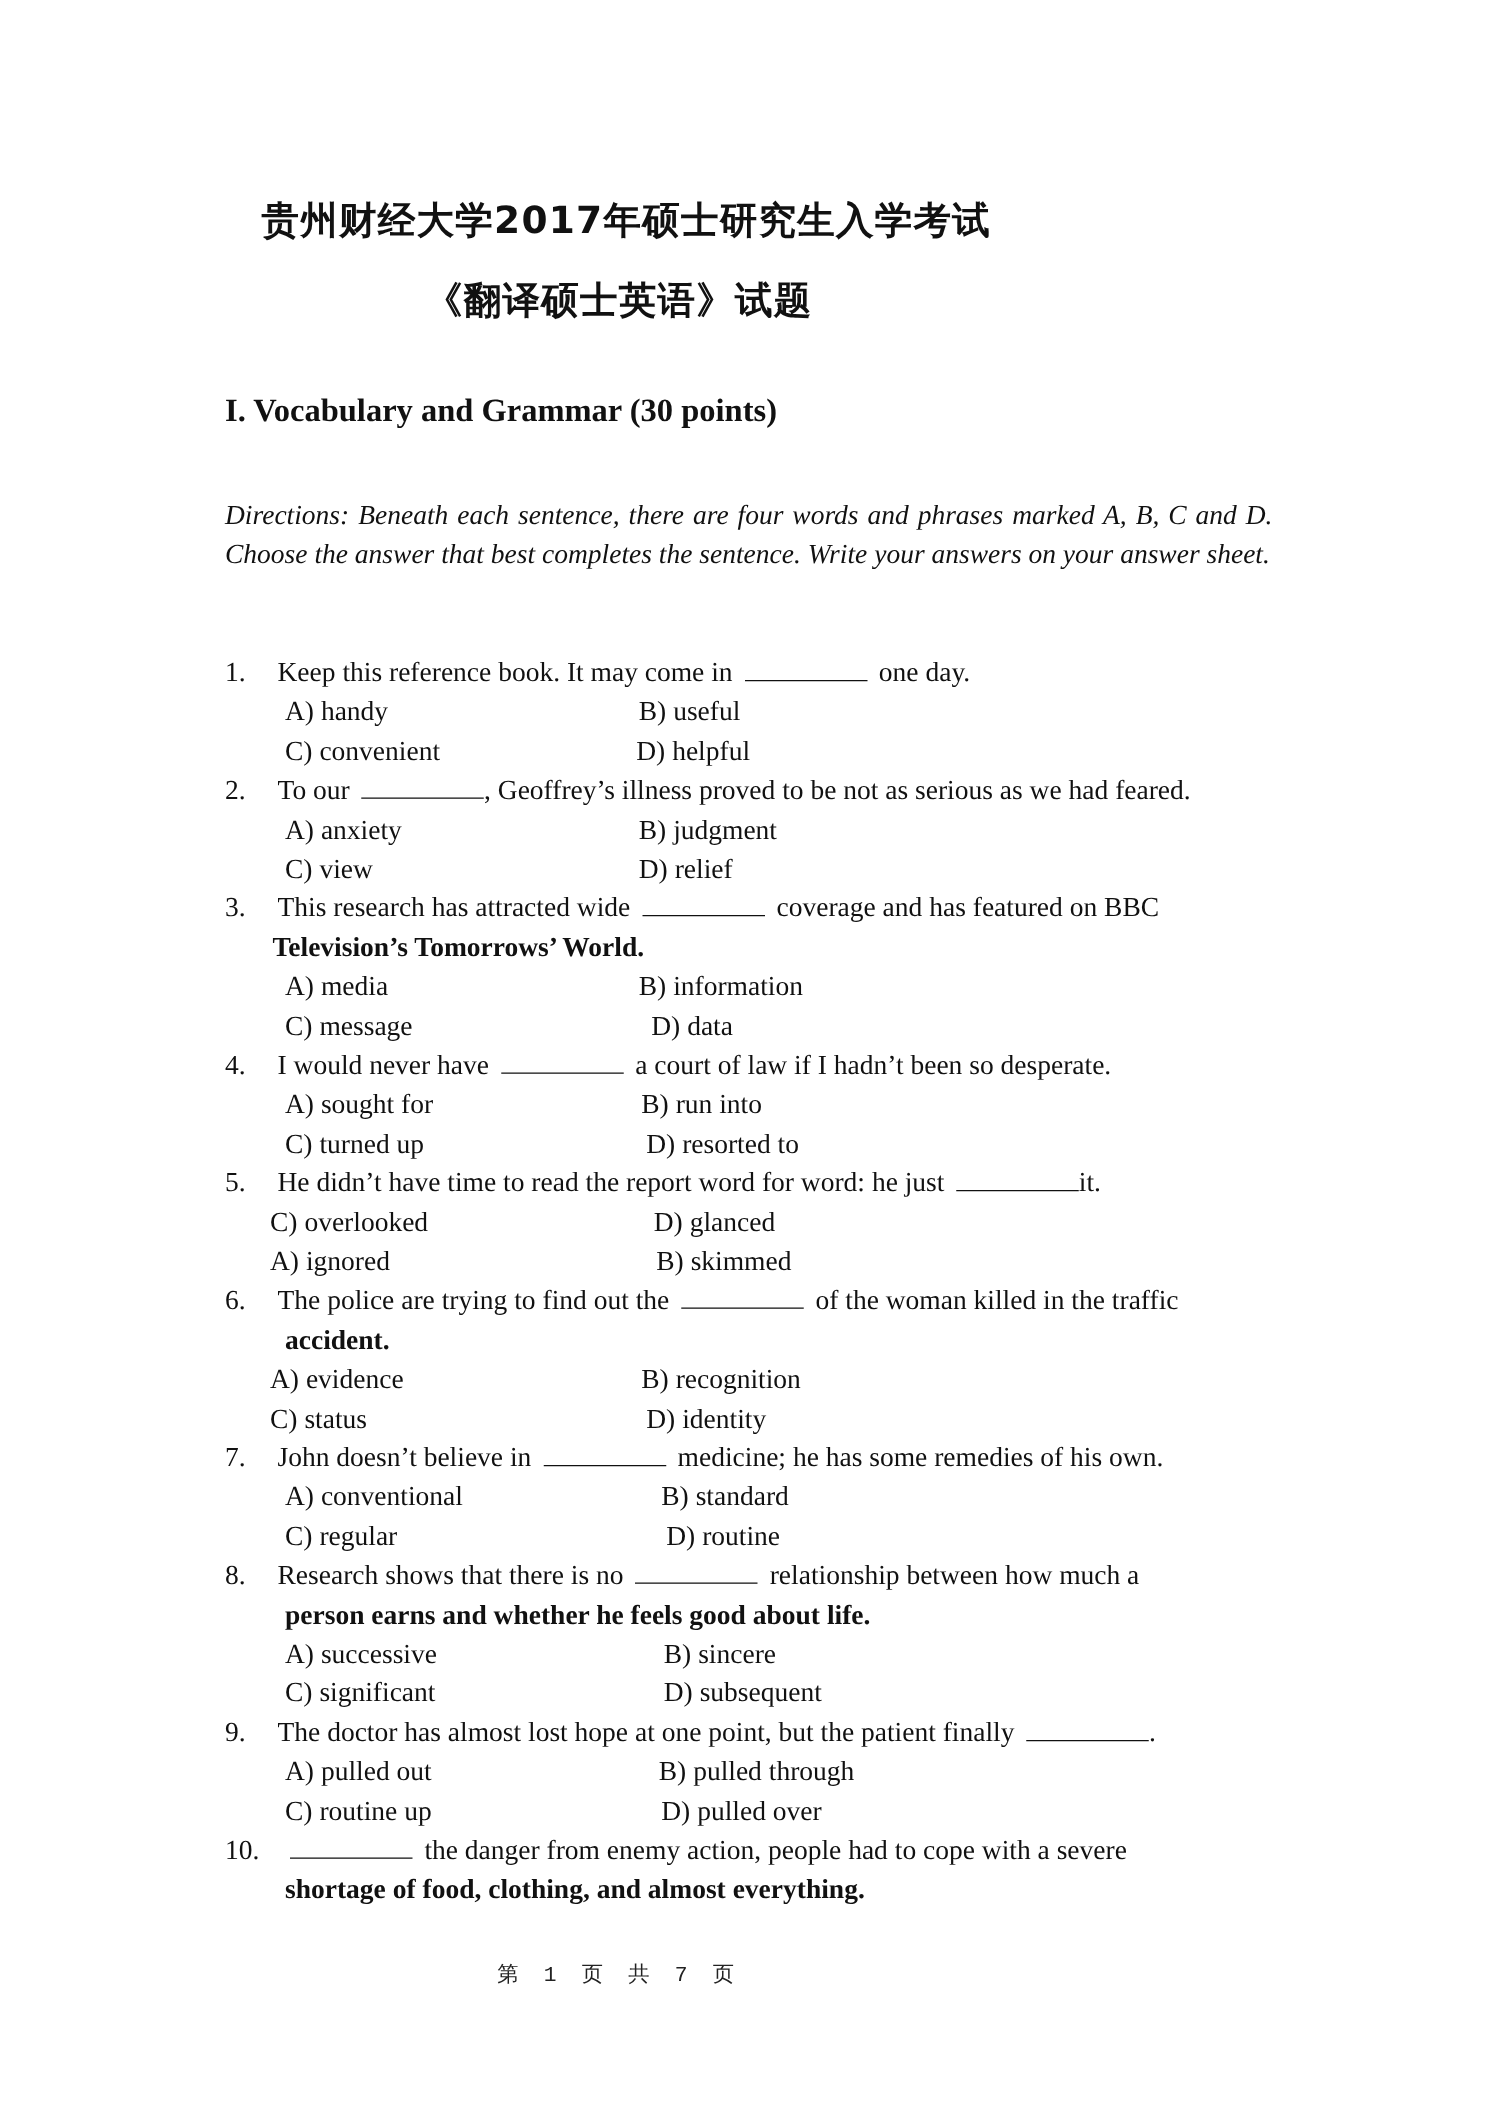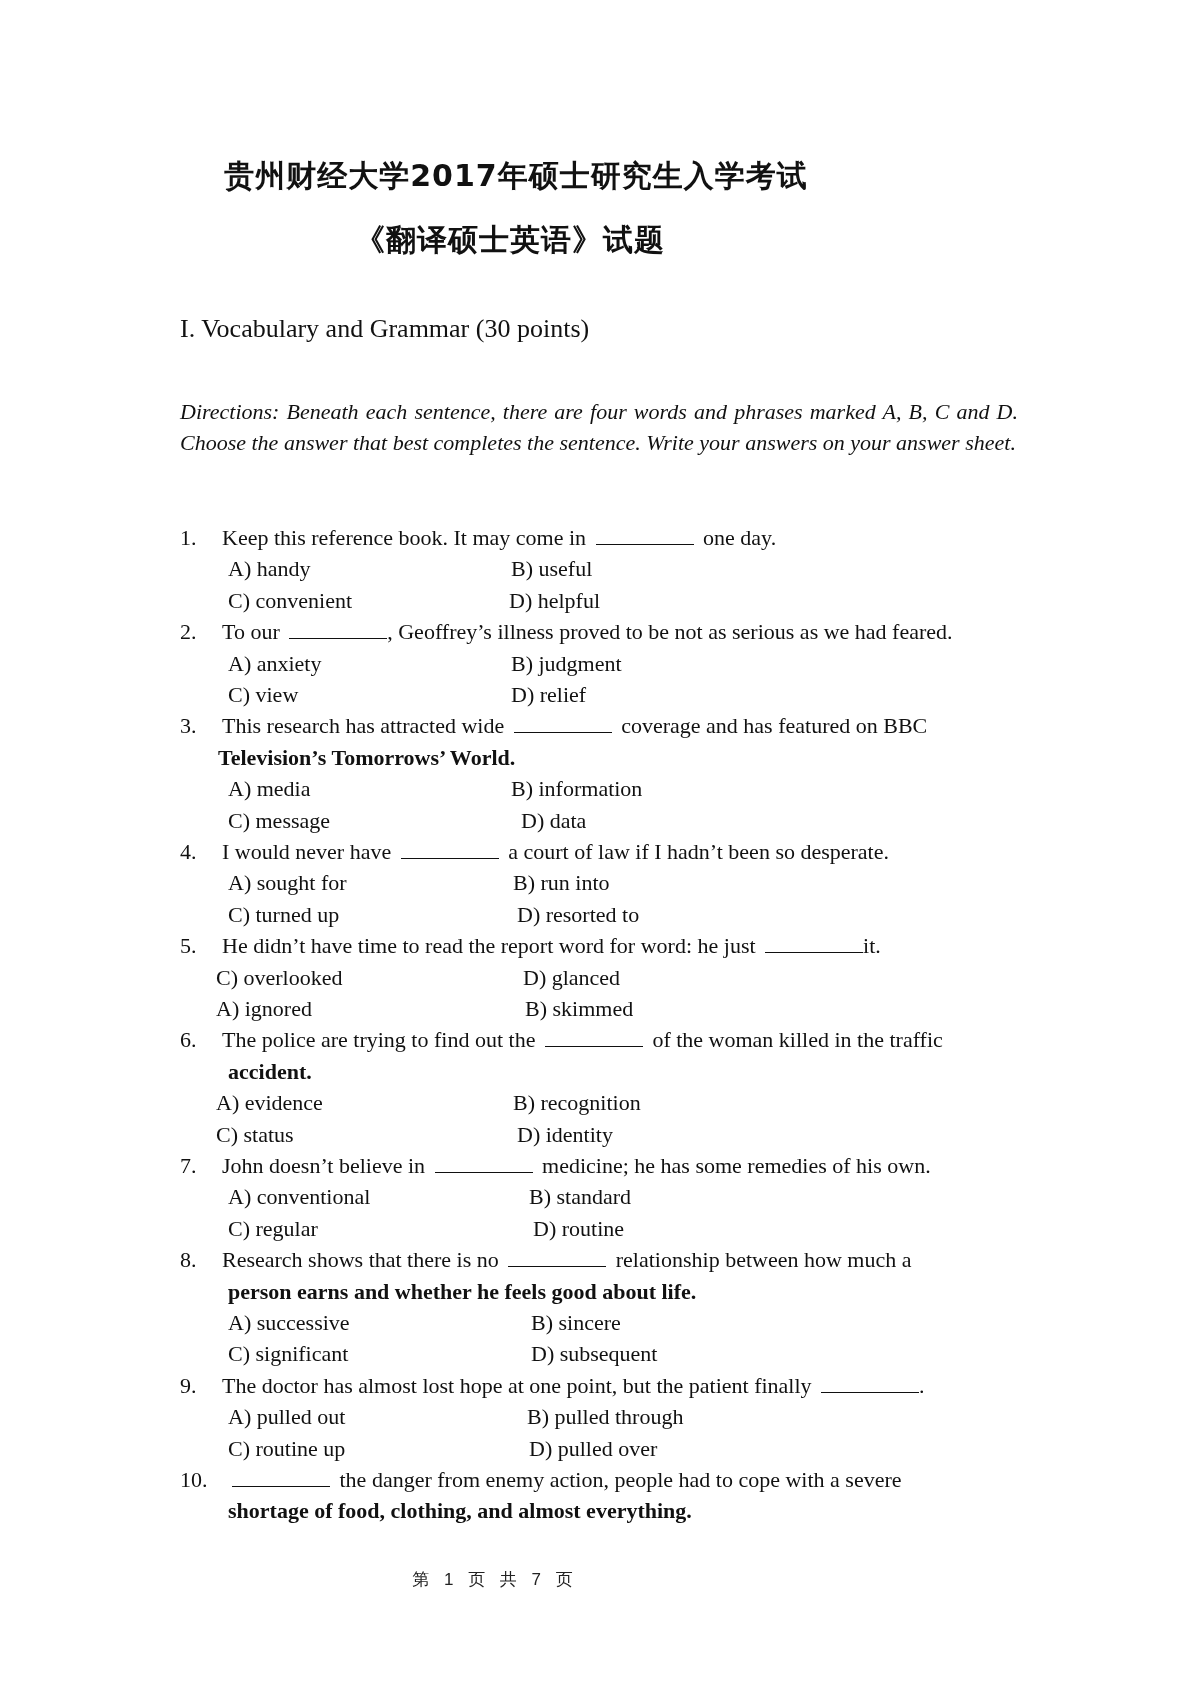--- a/index.html
+++ b/index.html
@@ -18,29 +18,28 @@
     .title {
       position: absolute;
       left: 0;
       width: 1002px;
       text-align: center;
       font-family: "DejaVu Sans", "Liberation Sans", sans-serif;
       font-weight: bold;
       font-size: 30px;
       letter-spacing: 1px;
       color: #111;
-      padding-left: 15px;
     }
     .title1 { top: 156px; left: 0px; text-indent: 0px; }
     .title2 { top: 220px; left: -6px; }
     .section-heading {
       position: absolute;
       left: 180px;
       top: 314px;
-      font-weight: normal;
+      font-weight: bold;
       font-size: 26px;
       letter-spacing: 0px;
     }
     .directions {
       position: absolute;
       left: 180px;
       top: 396px;
       width: 838px;
       font-style: italic;
       font-size: 22px;
@@ -88,21 +87,21 @@
     .opt {
       position: absolute;
       top: 0;
     }
     .footer {
       position: absolute;
       top: 1568px;
       left: 0;
       width: 987px;
       text-align: center;
-      font-family: Liberation Sans, sans-serif;
+      font-family: Liberation Mono, monospace;
       font-size: 17px;
       word-spacing: 6px;
       letter-spacing: 2px;
       color: #222;
     }
   </style>
 </head>
 <body>
 
 <div class="title title1">贵州财经大学2017年硕士研究生入学考试</div>

